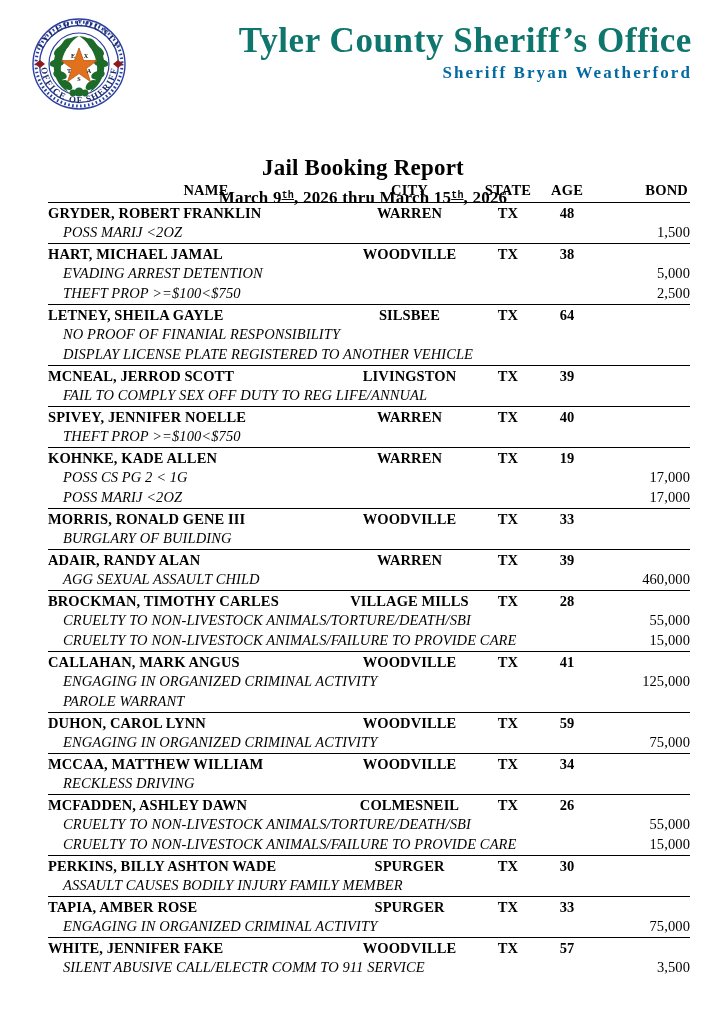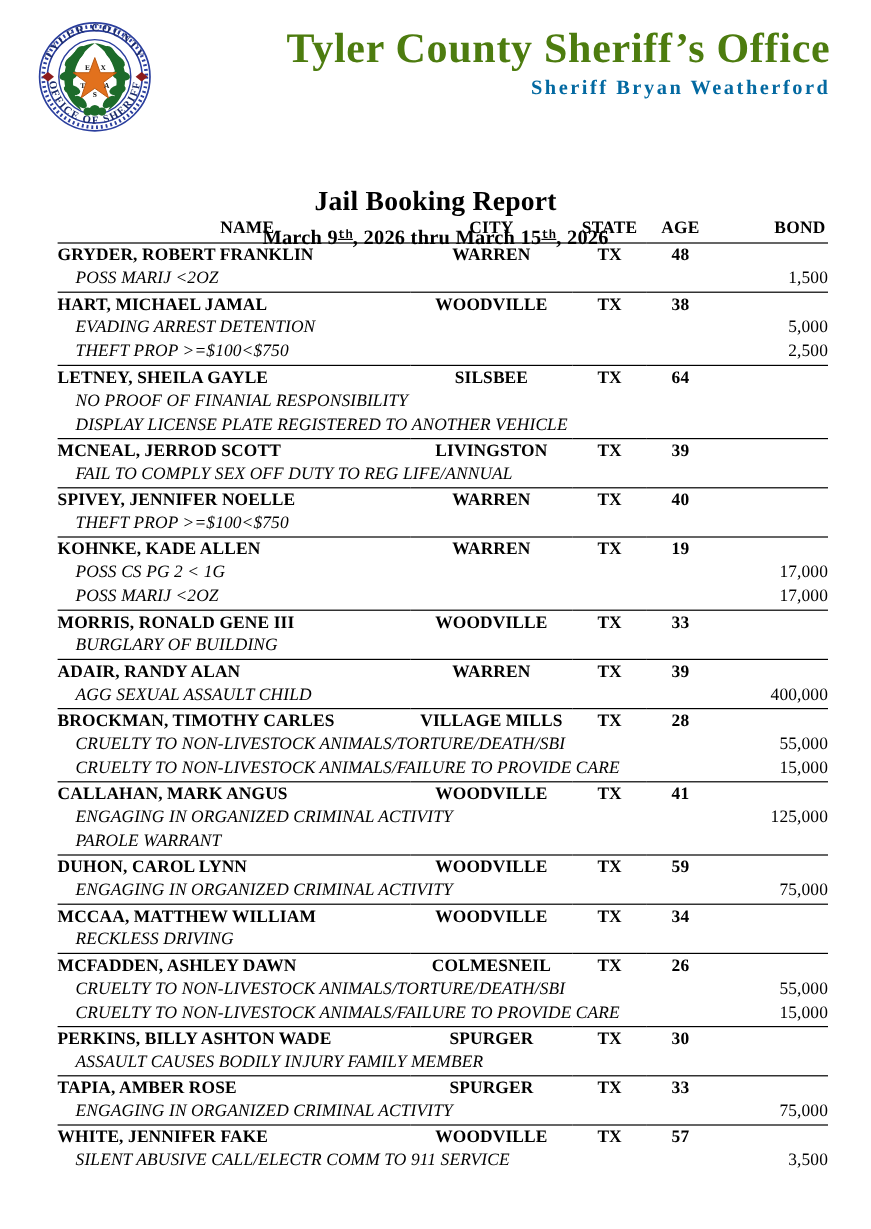--- a/index.html
+++ b/index.html
@@ -34,21 +34,21 @@
     right: 34px;
     top: 22px;
     text-align: right;
   }
   .office-title {
     font-family: "Liberation Serif", "DejaVu Serif", serif;
     font-size: 35px;
     font-weight: bold;
     letter-spacing: 0.6px;
     line-height: 1.08;
-    color: #4d7c0f;
+    color: #0f766e;
     white-space: nowrap;
   }
   .sheriff-name {
     font-family: "Liberation Serif", "DejaVu Serif", serif;
     font-size: 17px;
     font-weight: bold;
     letter-spacing: 2.1px;
     color: #0369a1;
     margin-top: 3px;
     white-space: nowrap;
@@ -310,21 +310,21 @@
       </tr>
       <tr class="person-row">
         <td class="d-name">ADAIR, RANDY ALAN</td>
         <td class="d-city">WARREN</td>
         <td class="d-state">TX</td>
         <td class="d-age">39</td>
         <td class="d-bond"></td>
       </tr>
       <tr class="charge-row">
         <td class="d-name charge" colspan="4">AGG SEXUAL ASSAULT CHILD</td>
-        <td class="d-bond">400,000</td>
+        <td class="d-bond">460,000</td>
       </tr>
       <tr class="person-row">
         <td class="d-name">BROCKMAN, TIMOTHY CARLES</td>
         <td class="d-city">VILLAGE MILLS</td>
         <td class="d-state">TX</td>
         <td class="d-age">28</td>
         <td class="d-bond"></td>
       </tr>
       <tr class="charge-row">
         <td class="d-name charge" colspan="4">CRUELTY TO NON-LIVESTOCK ANIMALS/TORTURE/DEATH/SBI</td>

